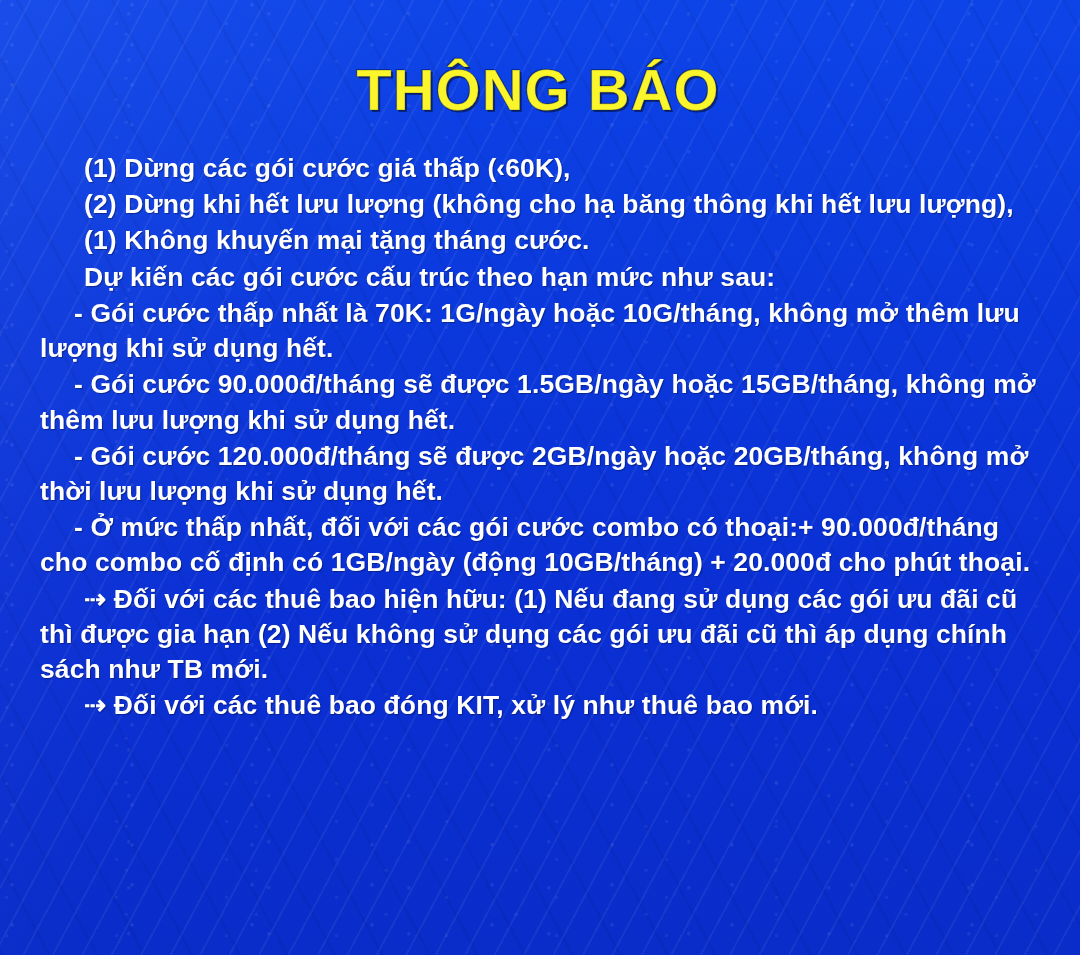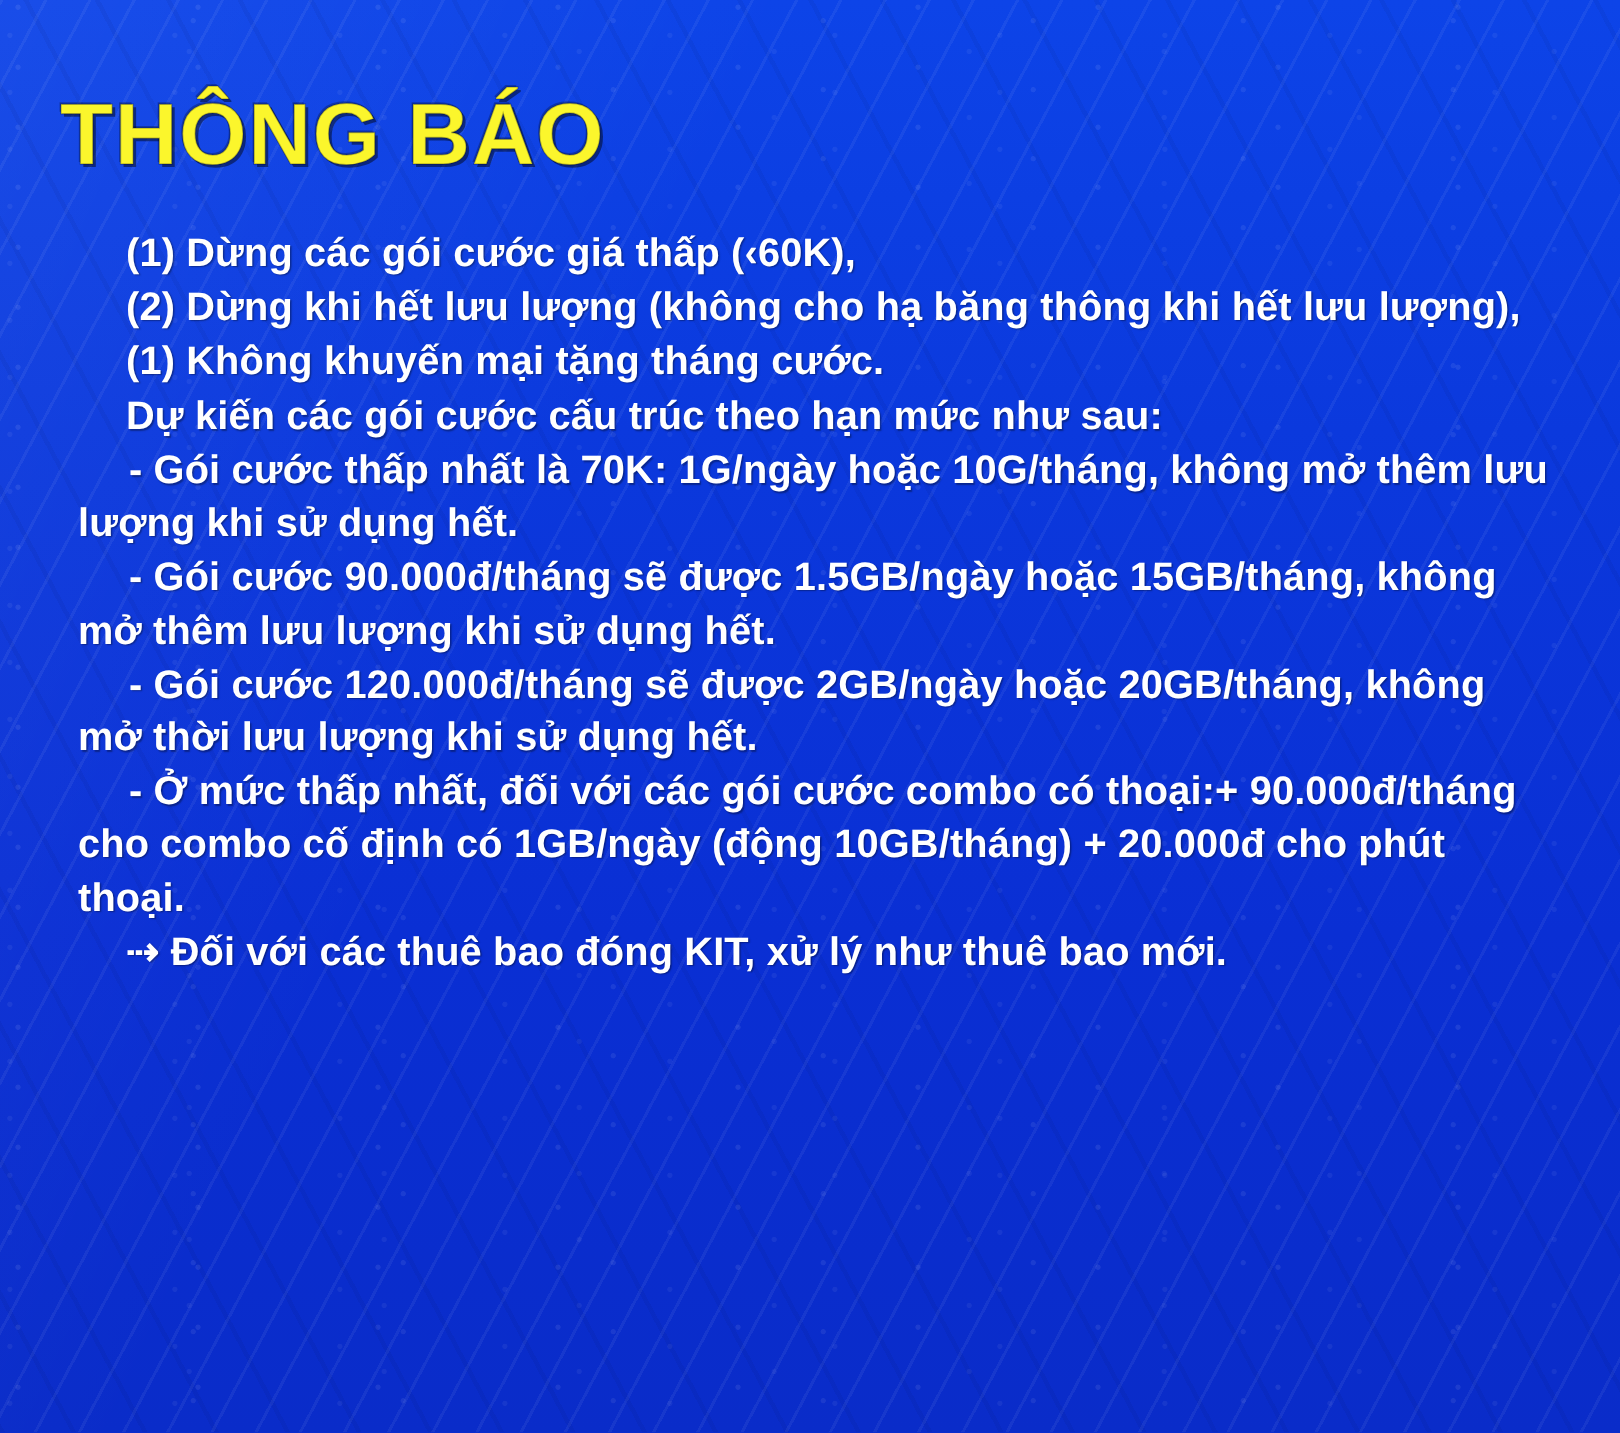--- a/index.html
+++ b/index.html
@@ -58,21 +58,21 @@
     pointer-events: none;
   }
 
   .content {
     position: relative;
     z-index: 2;
     padding: 46px 44px 0 40px;
   }
 
   .title {
-    text-align: left;
+    text-align: center;
     color: #fbf62c;
     font-size: 58px;
     font-weight: bold;
     letter-spacing: 1px;
     line-height: 1.05;
     margin: 14px 0 30px 0;
     text-shadow:
       2px 2px 0 rgba(0,0,0,0.45),
       -1px -1px 0 rgba(0,0,0,0.25);
     -webkit-text-stroke: 1px rgba(0,0,0,0.25);
@@ -89,21 +89,20 @@
 
   .para {
     margin: 0 0 1px 0;
     white-space: pre-wrap;
   }
   .indent {
     text-indent: 44px;
   }
   .indent-sm {
     text-indent: 34px;
-    margin-left: 12px;
   }
 </style>
 </head>
 <body>
 
 <div class="poster">
   <div class="content">
 
     <h1 class="title">THÔNG BÁO</h1>
 
@@ -119,18 +118,19 @@
       <p class="para indent">Dự kiến các gói cước cấu trúc theo hạn mức như sau:</p>
 
       <p class="para indent-sm">- Gói cước thấp nhất là 70K: 1G/ngày hoặc 10G/tháng, không mở thêm lưu lượng khi sử dụng hết.</p>
 
       <p class="para indent-sm">- Gói cước 90.000đ/tháng sẽ được 1.5GB/ngày hoặc 15GB/tháng, không mở thêm lưu lượng khi sử dụng hết.</p>
 
       <p class="para indent-sm">- Gói cước 120.000đ/tháng sẽ được 2GB/ngày hoặc 20GB/tháng, không mở thời lưu lượng khi sử dụng hết.</p>
 
       <p class="para indent-sm">- Ở mức thấp nhất, đối với các gói cước combo có thoại:+ 90.000đ/tháng cho combo cố định có 1GB/ngày (động 10GB/tháng) + 20.000đ cho phút thoại.</p>
 
+      <p class="para indent">⇢ Đối với các thuê bao hiện hữu: (1) Nếu đang sử dụng các gói ưu đãi cũ thì được gia hạn (2) Nếu không sử dụng các gói ưu đãi cũ thì áp dụng chính sách như TB mới.</p>
 
       <p class="para indent">⇢ Đối với các thuê bao đóng KIT, xử lý như thuê bao mới.</p>
 
     </div>
   </div>
 </div>
 
 </body></html>

